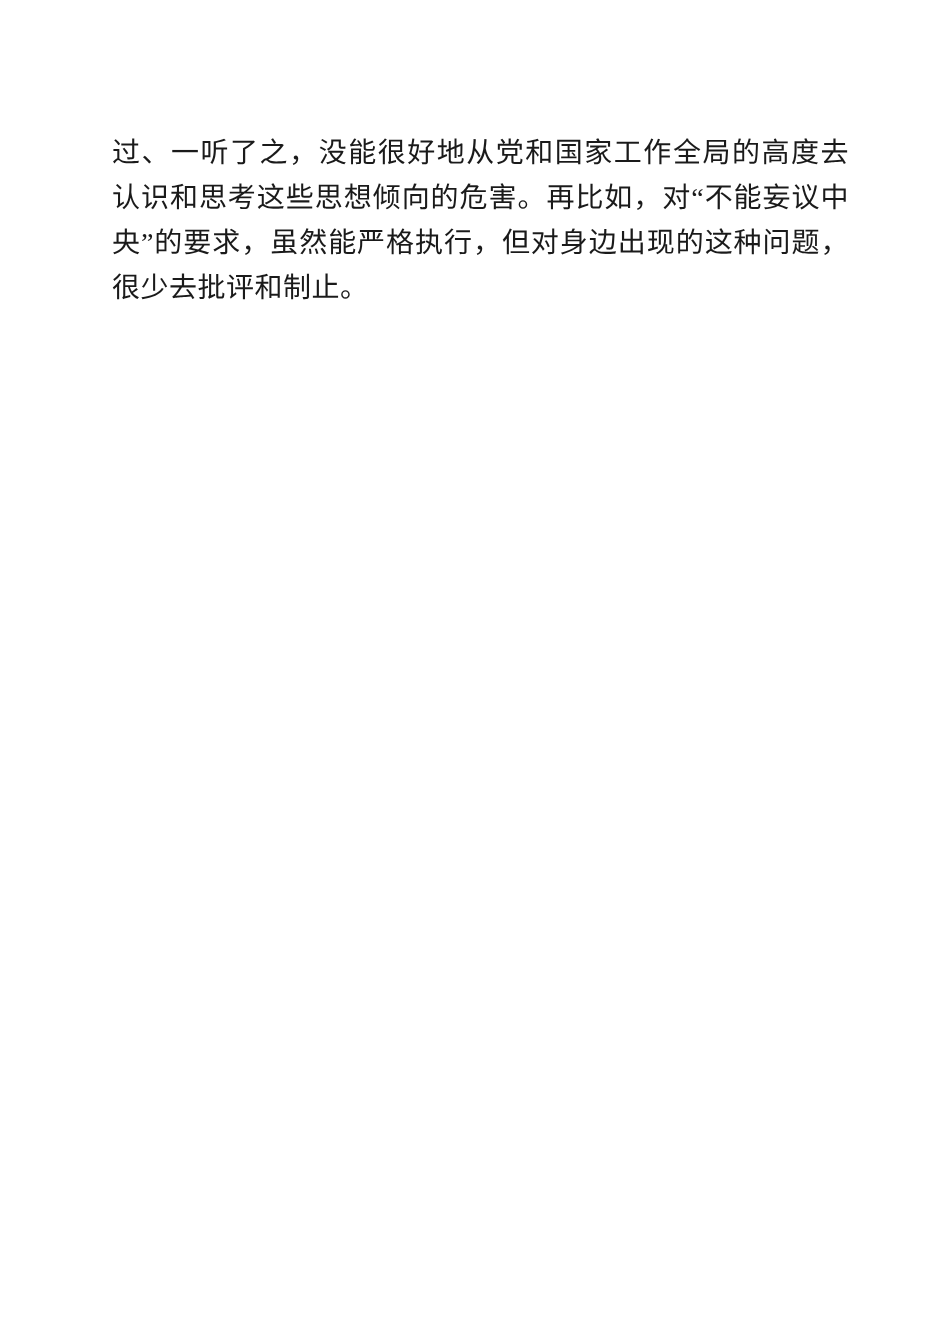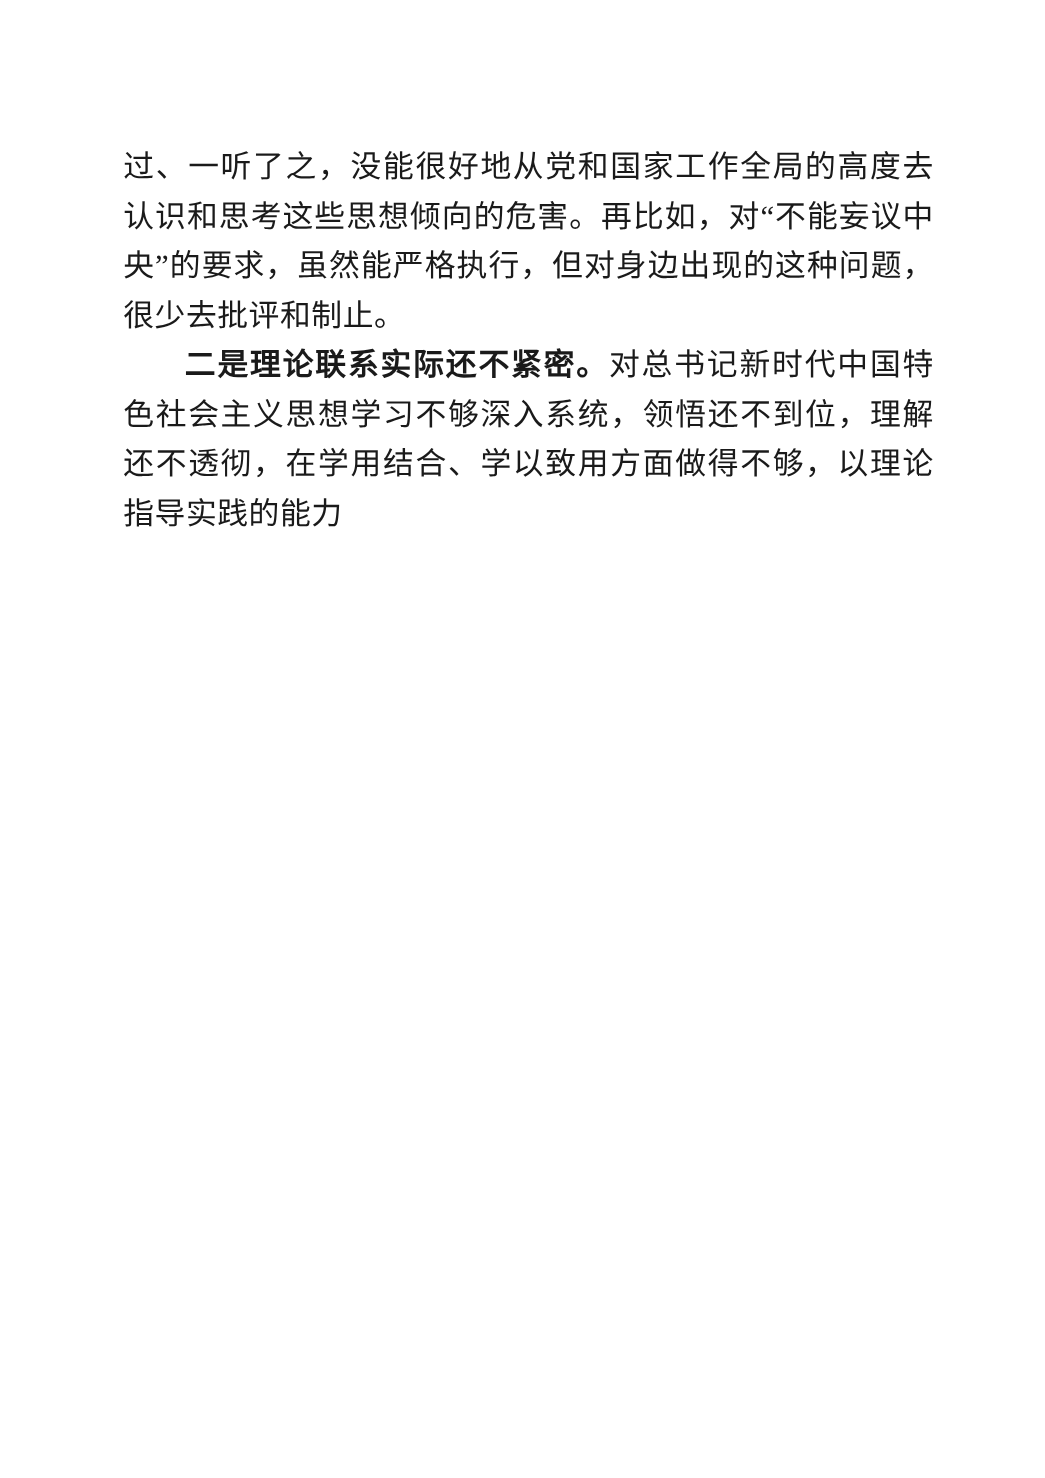--- a/index.html
+++ b/index.html
@@ -44,15 +44,14 @@
   .run.bold {
     font-weight: 700;
   }
 </style>
 </head>
 <body>
 
 <div class="page">
   <div class="text-block" id="doc-body">
       <p class="para"><span class="run">过、一听了之，没能很好地从党和国家工作全局的高度去认识和思考这些思想倾向的危害。再比如，对“不能妄议中央”的要求，虽然能严格执行，但对身边出现的这种问题，很少去批评和制止。</span></p>
-      <p class="para indent"><span class="run bold">二是理论联系实际还不紧密。</span><span class="run">对总书记新时代中国特色社会主义思想学习不够深入系统，领悟还不到位，理解还不透彻，在学用结合、学以致用方面做得不够，以理论指导实践的能力</span></p>
     </div>
 </div>
 
 </body></html>

